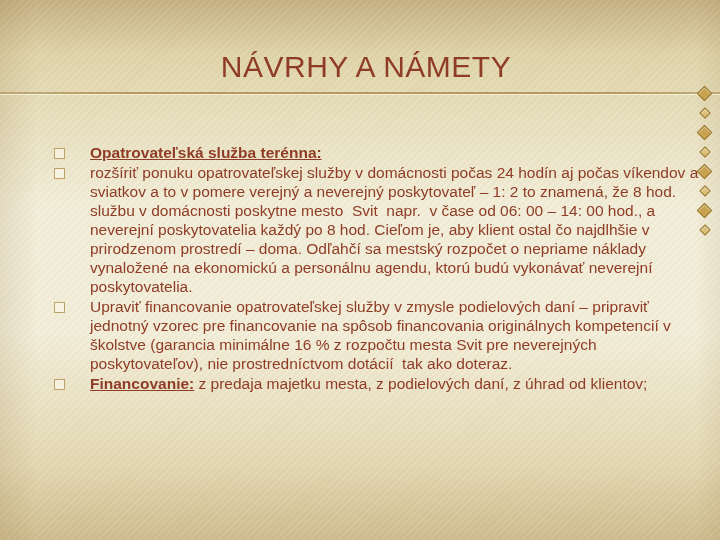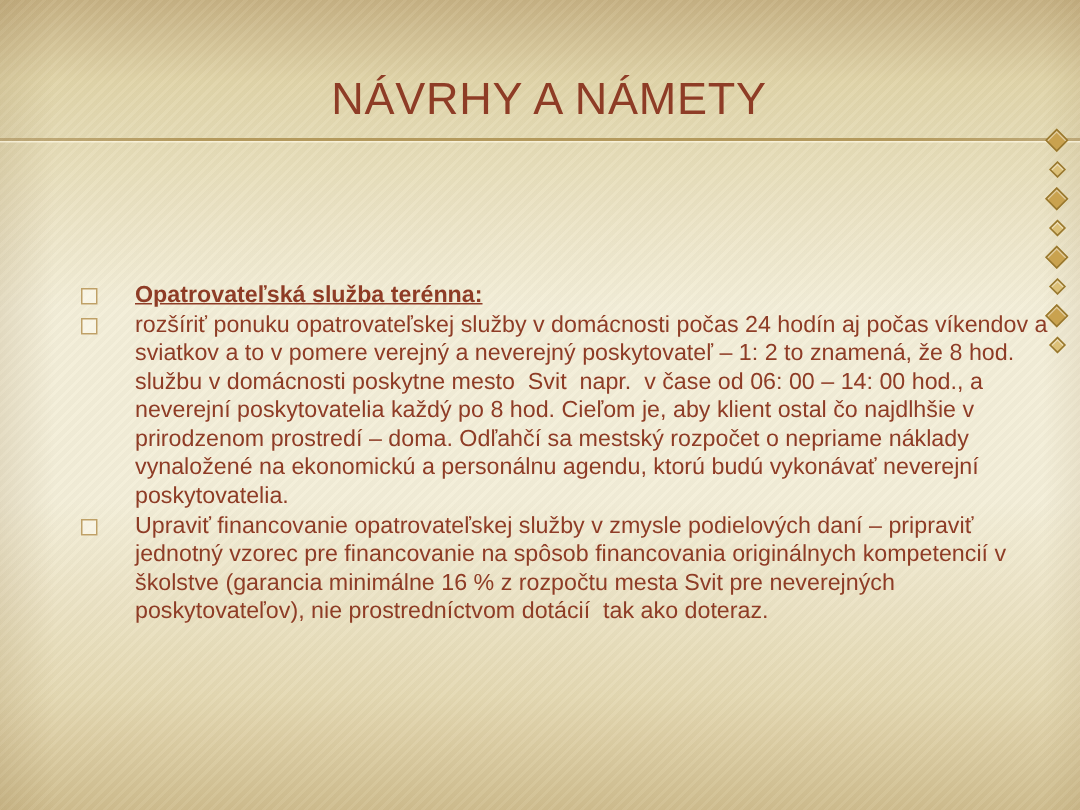--- a/index.html
+++ b/index.html
@@ -73,21 +73,20 @@
     box-shadow:inset 1px 1px 0 rgba(255,255,255,0.45);
   }
   .diamond.small{
     width:6px;height:6px;
     background:var(--c-ornament_light);
   }
   .content{
     position:absolute;
     left:52px;right:32px;top:143px;
     z-index:2;
-    margin-top:44px;
   }
   .bullet-item{
     display:flex;
     align-items:flex-start;
     margin-bottom:1px;
   }
   .bullet-marker{
     flex:0 0 auto;
     width:9px;height:9px;
     margin:5px 25px 0 2px;
@@ -129,14 +128,18 @@
         <span class="bullet-text"><span class="run-bold-underline">Opatrovateľská služba terénna:</span></span>
       </div>
       <div class="bullet-item">
         <span class="bullet-marker"></span>
         <span class="bullet-text"><span>rozšíriť ponuku opatrovateľskej služby v domácnosti počas 24 hodín aj počas víkendov a sviatkov a to v pomere verejný a neverejný poskytovateľ – 1: 2 to znamená, že 8 hod. službu v domácnosti poskytne mesto  Svit  napr.  v čase od 06: 00 – 14: 00 hod., a neverejní poskytovatelia každý po 8 hod. Cieľom je, aby klient ostal čo najdlhšie v prirodzenom prostredí – doma. Odľahčí sa mestský rozpočet o nepriame náklady vynaložené na ekonomickú a personálnu agendu, ktorú budú vykonávať neverejní poskytovatelia.</span></span>
       </div>
       <div class="bullet-item">
         <span class="bullet-marker"></span>
         <span class="bullet-text"><span>Upraviť financovanie opatrovateľskej služby v zmysle podielových daní – pripraviť jednotný vzorec pre financovanie na spôsob financovania originálnych kompetencií v školstve (garancia minimálne 16 % z rozpočtu mesta Svit pre neverejných poskytovateľov), nie prostredníctvom dotácií  tak ako doteraz.</span></span>
       </div>
+      <div class="bullet-item">
+        <span class="bullet-marker"></span>
+        <span class="bullet-text"><span class="run-bold-underline">Financovanie:</span><span> z predaja majetku mesta, z podielových daní, z úhrad od klientov;</span></span>
+      </div>
     </div>
 </div>
 
 </body></html>

